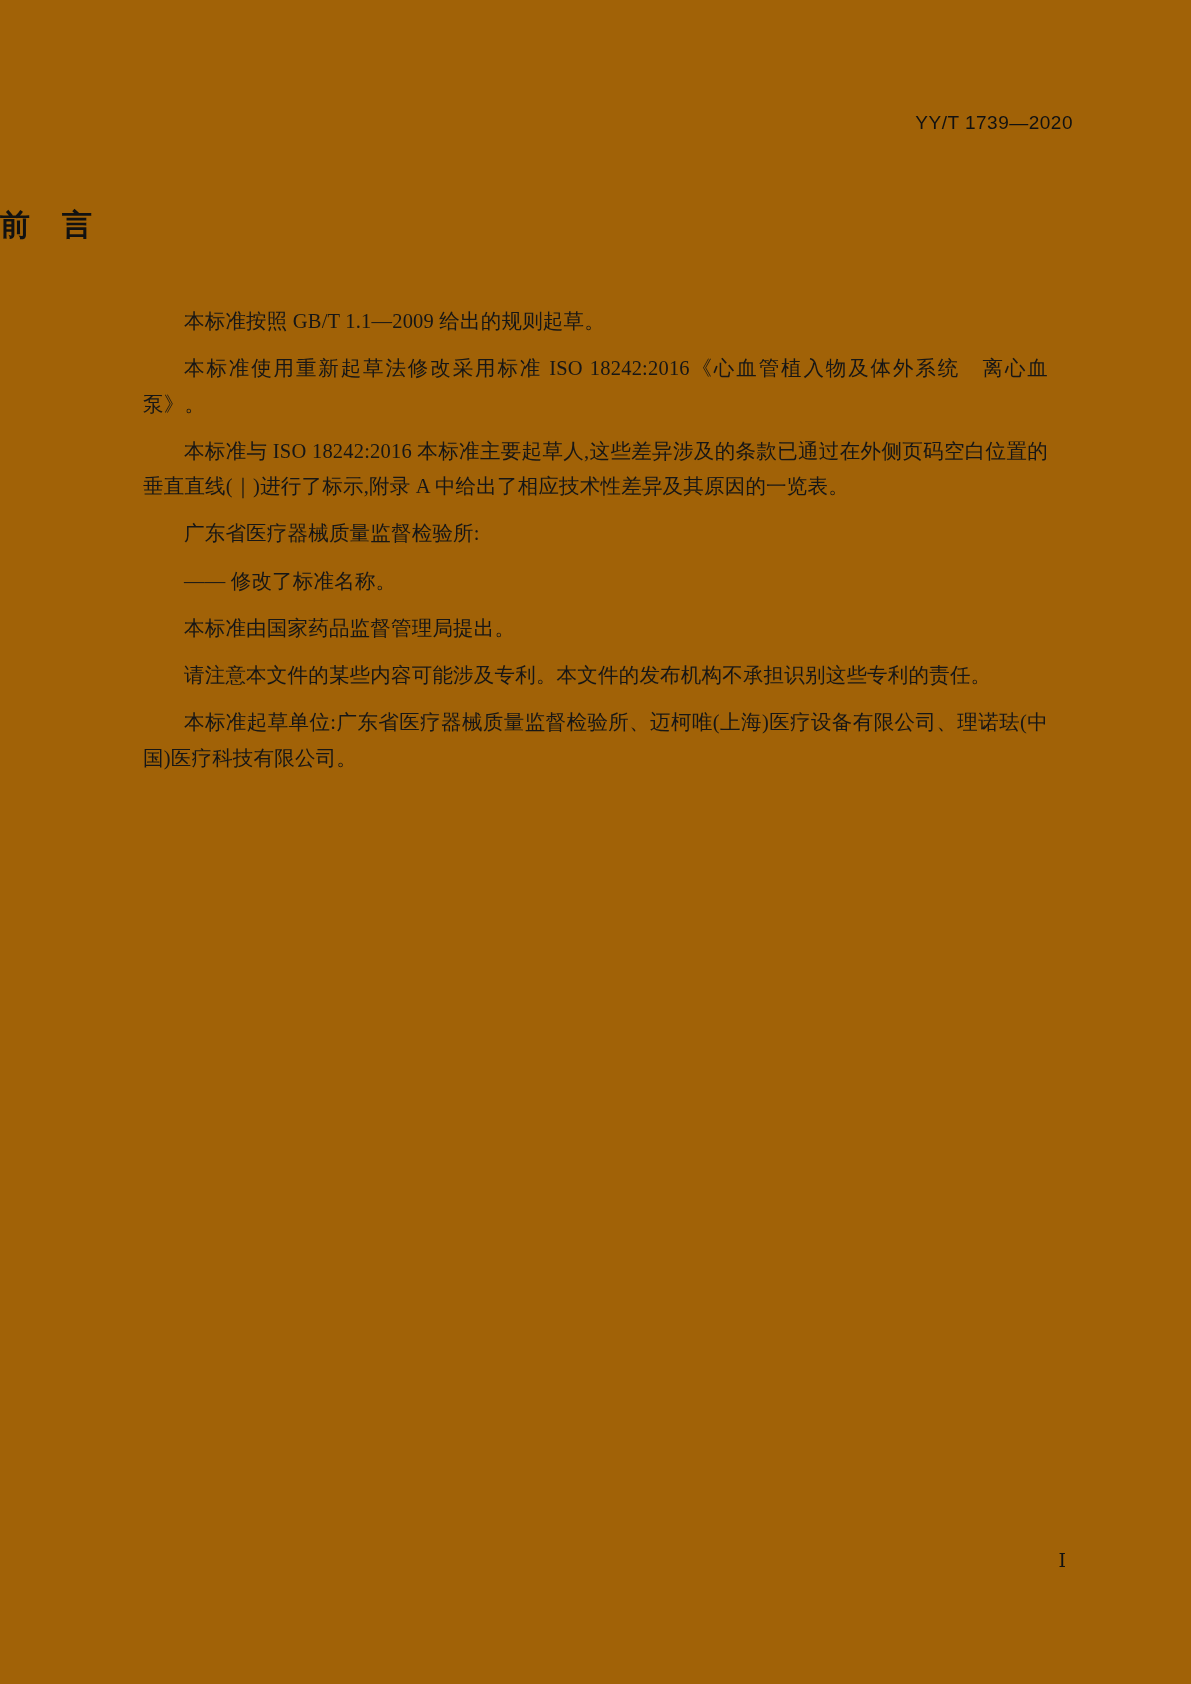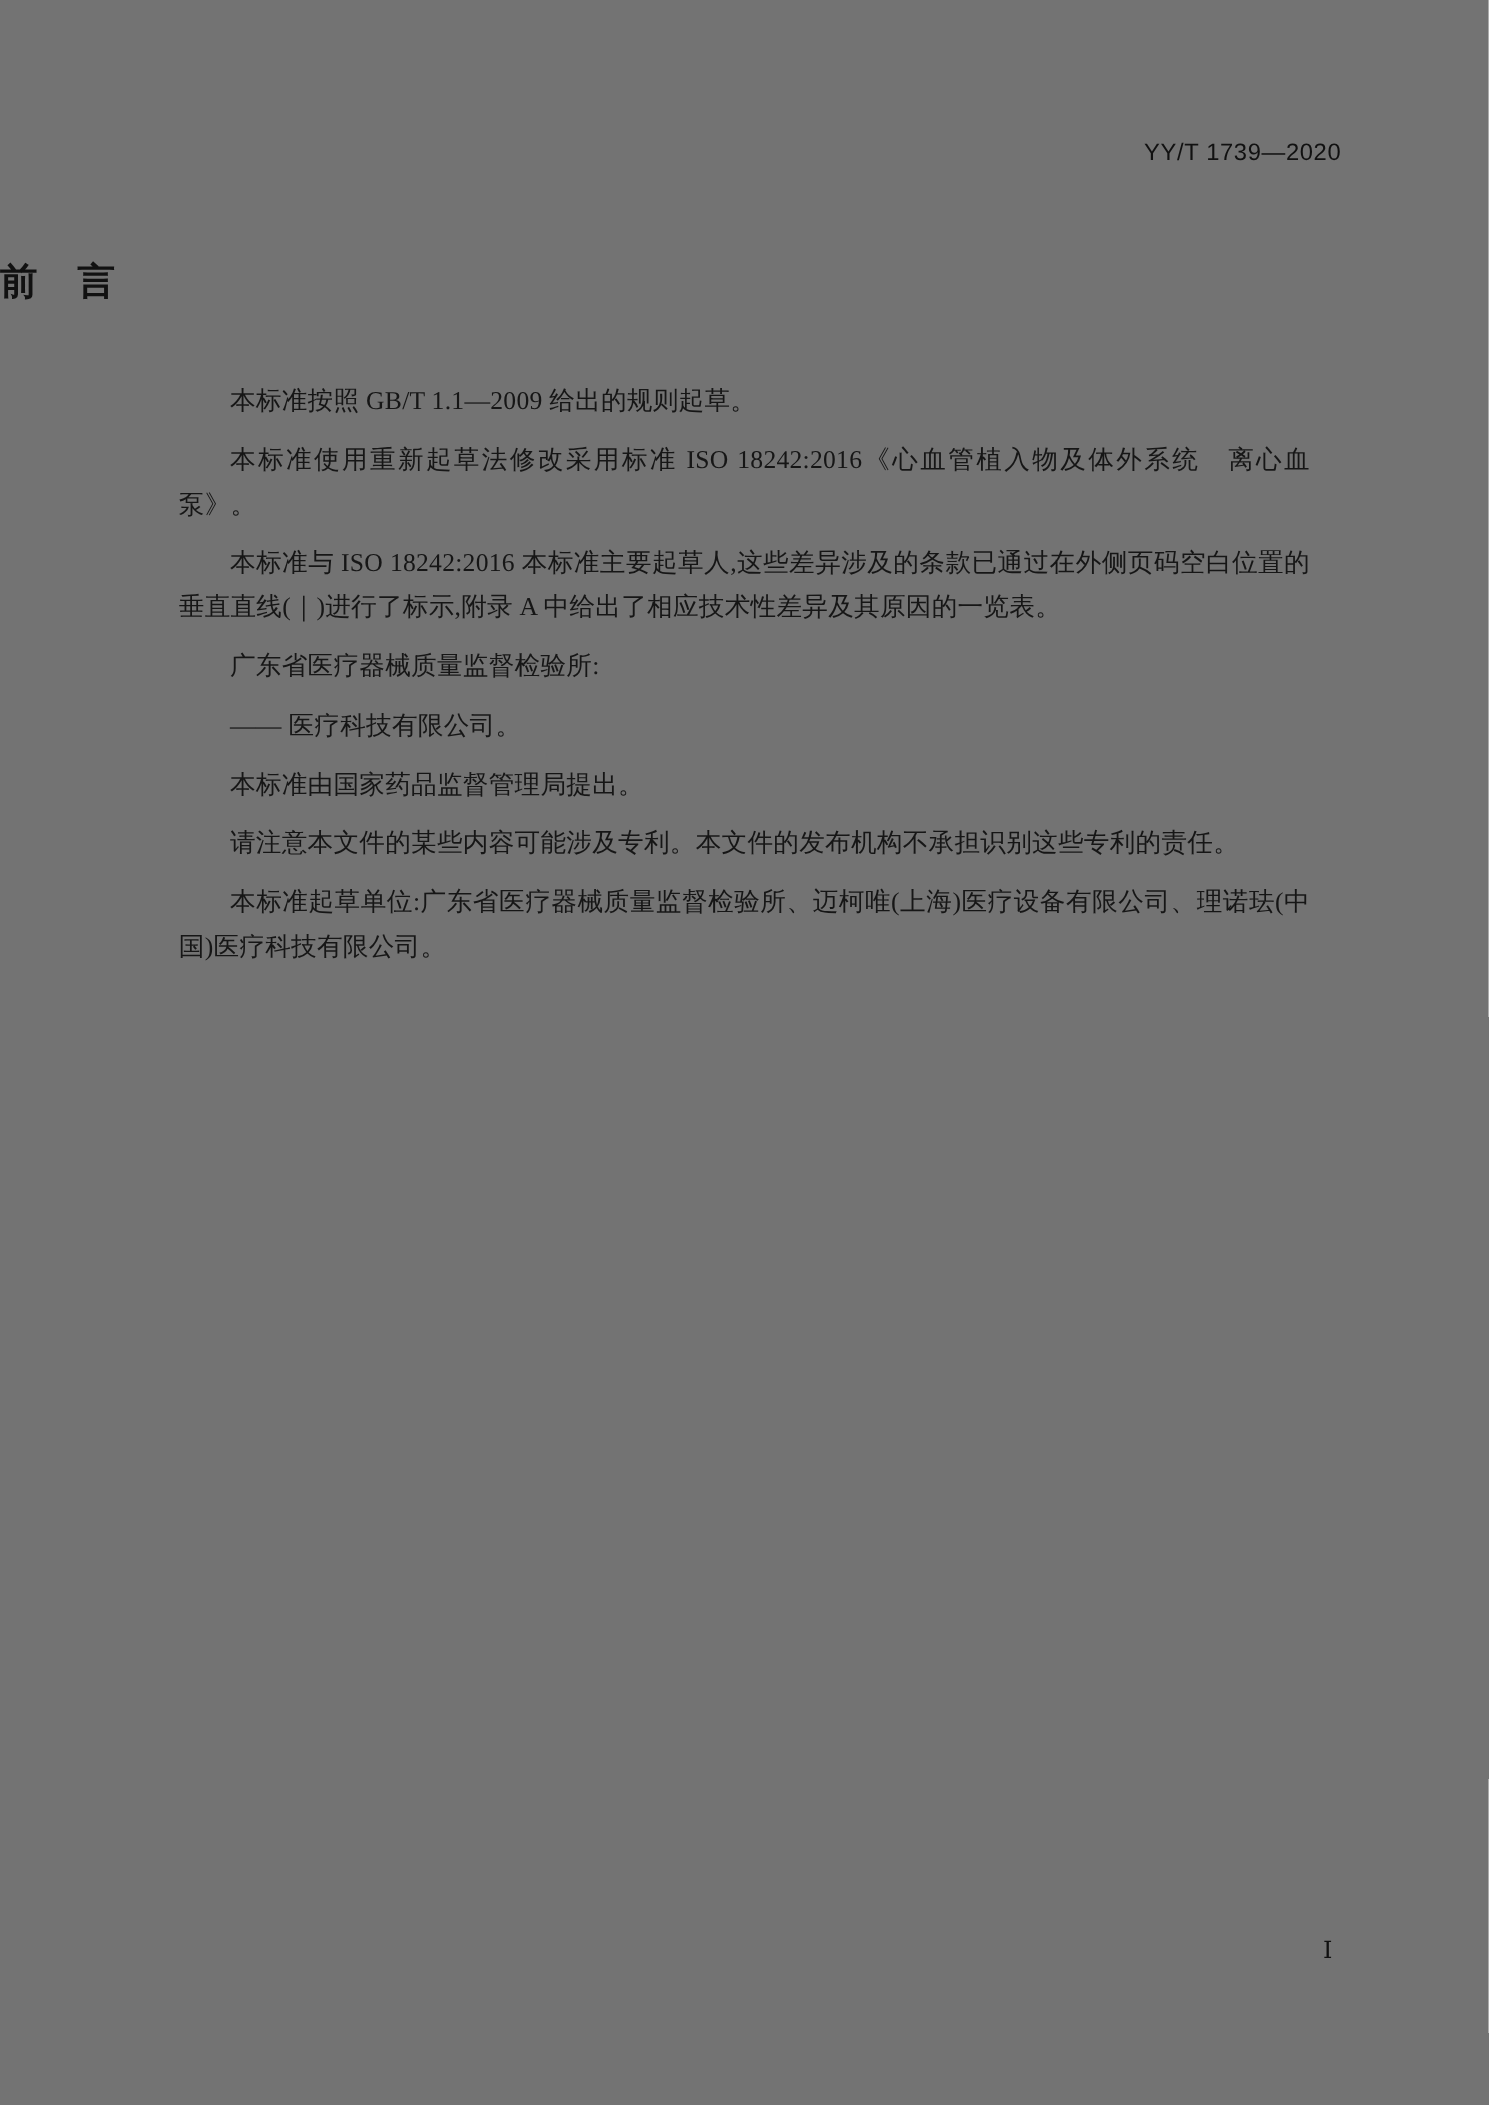--- a/index.html
+++ b/index.html
@@ -4,21 +4,21 @@
 <style>
   html, body {
     margin: 0;
     padding: 0;
     background: #ffffff;
   }
   .page {
     position: relative;
     width: 1191px;
     height: 1684px;
-    background: #737373;
+    background: #a16207;
     margin: 0 auto;
     font-family: "Liberation Serif", "DejaVu Serif", serif;
     color: #1a1a1a;
     overflow: hidden;
   }
   .header-code {
     position: absolute;
     top: 112px;
     right: 118px;
     font-family: "Liberation Sans", "DejaVu Sans", sans-serif;
@@ -82,21 +82,21 @@
 
   <div class="doc-title">
     <span>前</span><span class="gap"></span><span>言</span>
   </div>
 
   <div class="body-block">
     <p class="para indent">本标准按照 GB/T 1.1—2009 给出的规则起草。</p>
     <p class="para indent">本标准使用重新起草法修改采用标准 ISO 18242:2016《心血管植入物及体外系统　离心血泵》。</p>
     <p class="para indent">本标准与 ISO 18242:2016 本标准主要起草人,这些差异涉及的条款已通过在外侧页码空白位置的垂直直线(｜)进行了标示,附录 A 中给出了相应技术性差异及其原因的一览表。</p>
     <p class="para indent">广东省医疗器械质量监督检验所:</p>
-    <p class="para dash">—— 医疗科技有限公司。</p>
+    <p class="para dash">—— 修改了标准名称。</p>
     <p class="para indent">本标准由国家药品监督管理局提出。</p>
     <p class="para indent">请注意本文件的某些内容可能涉及专利。本文件的发布机构不承担识别这些专利的责任。</p>
     <p class="para indent">本标准起草单位:广东省医疗器械质量监督检验所、迈柯唯(上海)医疗设备有限公司、理诺珐(中国)医疗科技有限公司。</p>
   </div>
 
   <div class="footer-page">Ⅰ</div>
 
 </div>
 
 </body></html>

